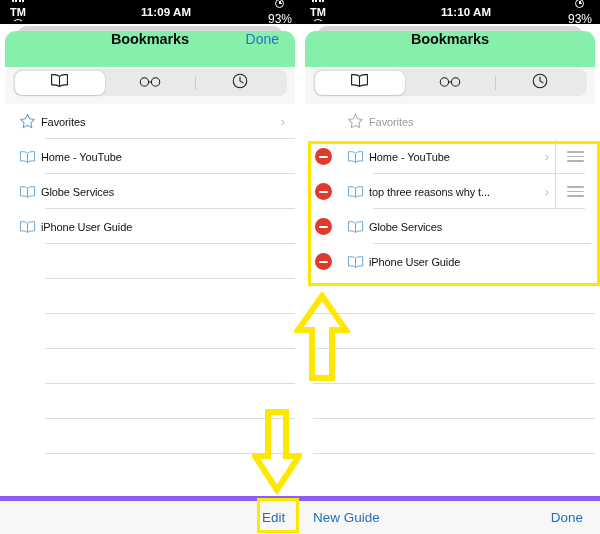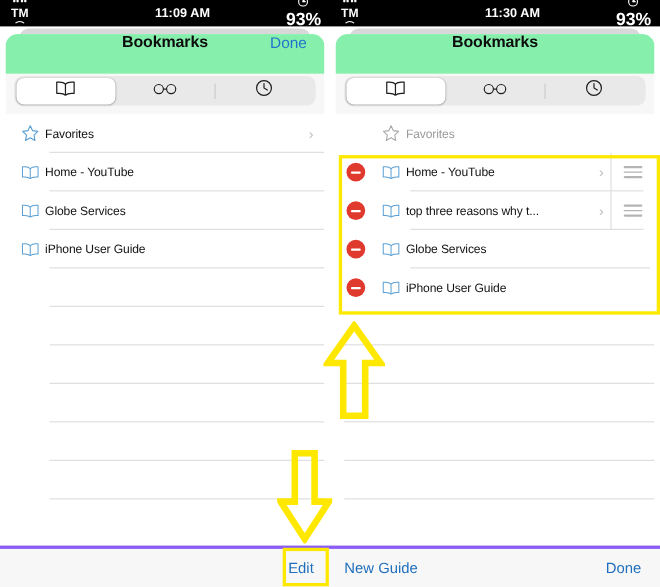--- a/index.html
+++ b/index.html
@@ -45,21 +45,21 @@
 
   .loc { width:10px; height:10px; border:1.2px solid #fff; border-radius:50%;
          position:relative; }
   .loc::after { content:""; position:absolute; left:3.6px; top:1.8px;
                 width:1.4px; height:4px; background:#fff; }
   .alarm { width:9px; height:9px; border:1.2px solid #fff; border-radius:50%;
            position:relative; }
   .alarm::before, .alarm::after { content:""; position:absolute; background:#fff; }
   .alarm::before { left:3px; top:1.6px; width:1.1px; height:3px; }
   .alarm::after  { left:3px; top:3.5px; width:2.6px; height:1.1px; }
-  .pct { font-size:16px; font-weight:bold; }
+  .pct { font-size:12px; font-weight:normal; }
   .batt { width:20px; height:10px; border:1.2px solid #fff; border-radius:2.6px;
           position:relative; padding:1.2px; }
   .batt::after { content:""; position:absolute; right:-3px; top:3px;
                  width:1.6px; height:4px; background:#fff; border-radius:0 1px 1px 0; }
   .batt i { display:block; height:100%; width:92%; background:#fff; border-radius:1px; }
 
   
   .backcard {
     position:absolute; top:26px; border-radius:10px 10px 0 0;
     background:#d8d8da; height:12px;
@@ -127,21 +127,21 @@
                      width:1px; background:#dcdcdc; }
   .reorder i { display:block; width:17px; height:1.6px; background:#b4b4b4; border-radius:1px; }
 
   .blankrow { height:35px; position:relative; }
   .blankrow .sep { position:absolute; left:40px; right:0; bottom:0; height:1px; background:#dcdcdc; }
   .panel.right .blankrow .sep { left:8px; right:0; }
 
   
   .toolbar {
     position:absolute; left:0; bottom:0; width:600px; height:38px;
-    background:#f7f7f7; border-top:3px solid #8b5cf6;
+    background:#f7f7f7; border-top:5px solid #8b5cf6;
     display:flex; align-items:center;
   }
   .tb-btn { font-size:13.5px; color:#1f6fbd; }
   .tb-edit { position:absolute; left:262px; }
   .tb-newfolder { position:absolute; left:313px; }
   .tb-done { position:absolute; right:17px; }
 
   
   .hi-box {
     position:absolute; border:3px solid #ffe800; pointer-events:none;
@@ -191,21 +191,21 @@
           <i></i>
           <i></i>
         </span>
       <span>TM</span>
       <span class="wifi">
           <span></span>
           <span></span>
           <span></span>
         </span>
     </div>
-    <div class="sb-time">11:30 AM</div>
+    <div class="sb-time">11:10 AM</div>
     <div class="sb-grp end">
       <span class="loc"></span>
       <span class="alarm"></span>
       <span class="pct">93%</span>
       <span class="batt">
           <i></i>
         </span>
     </div>
   </div>
 

